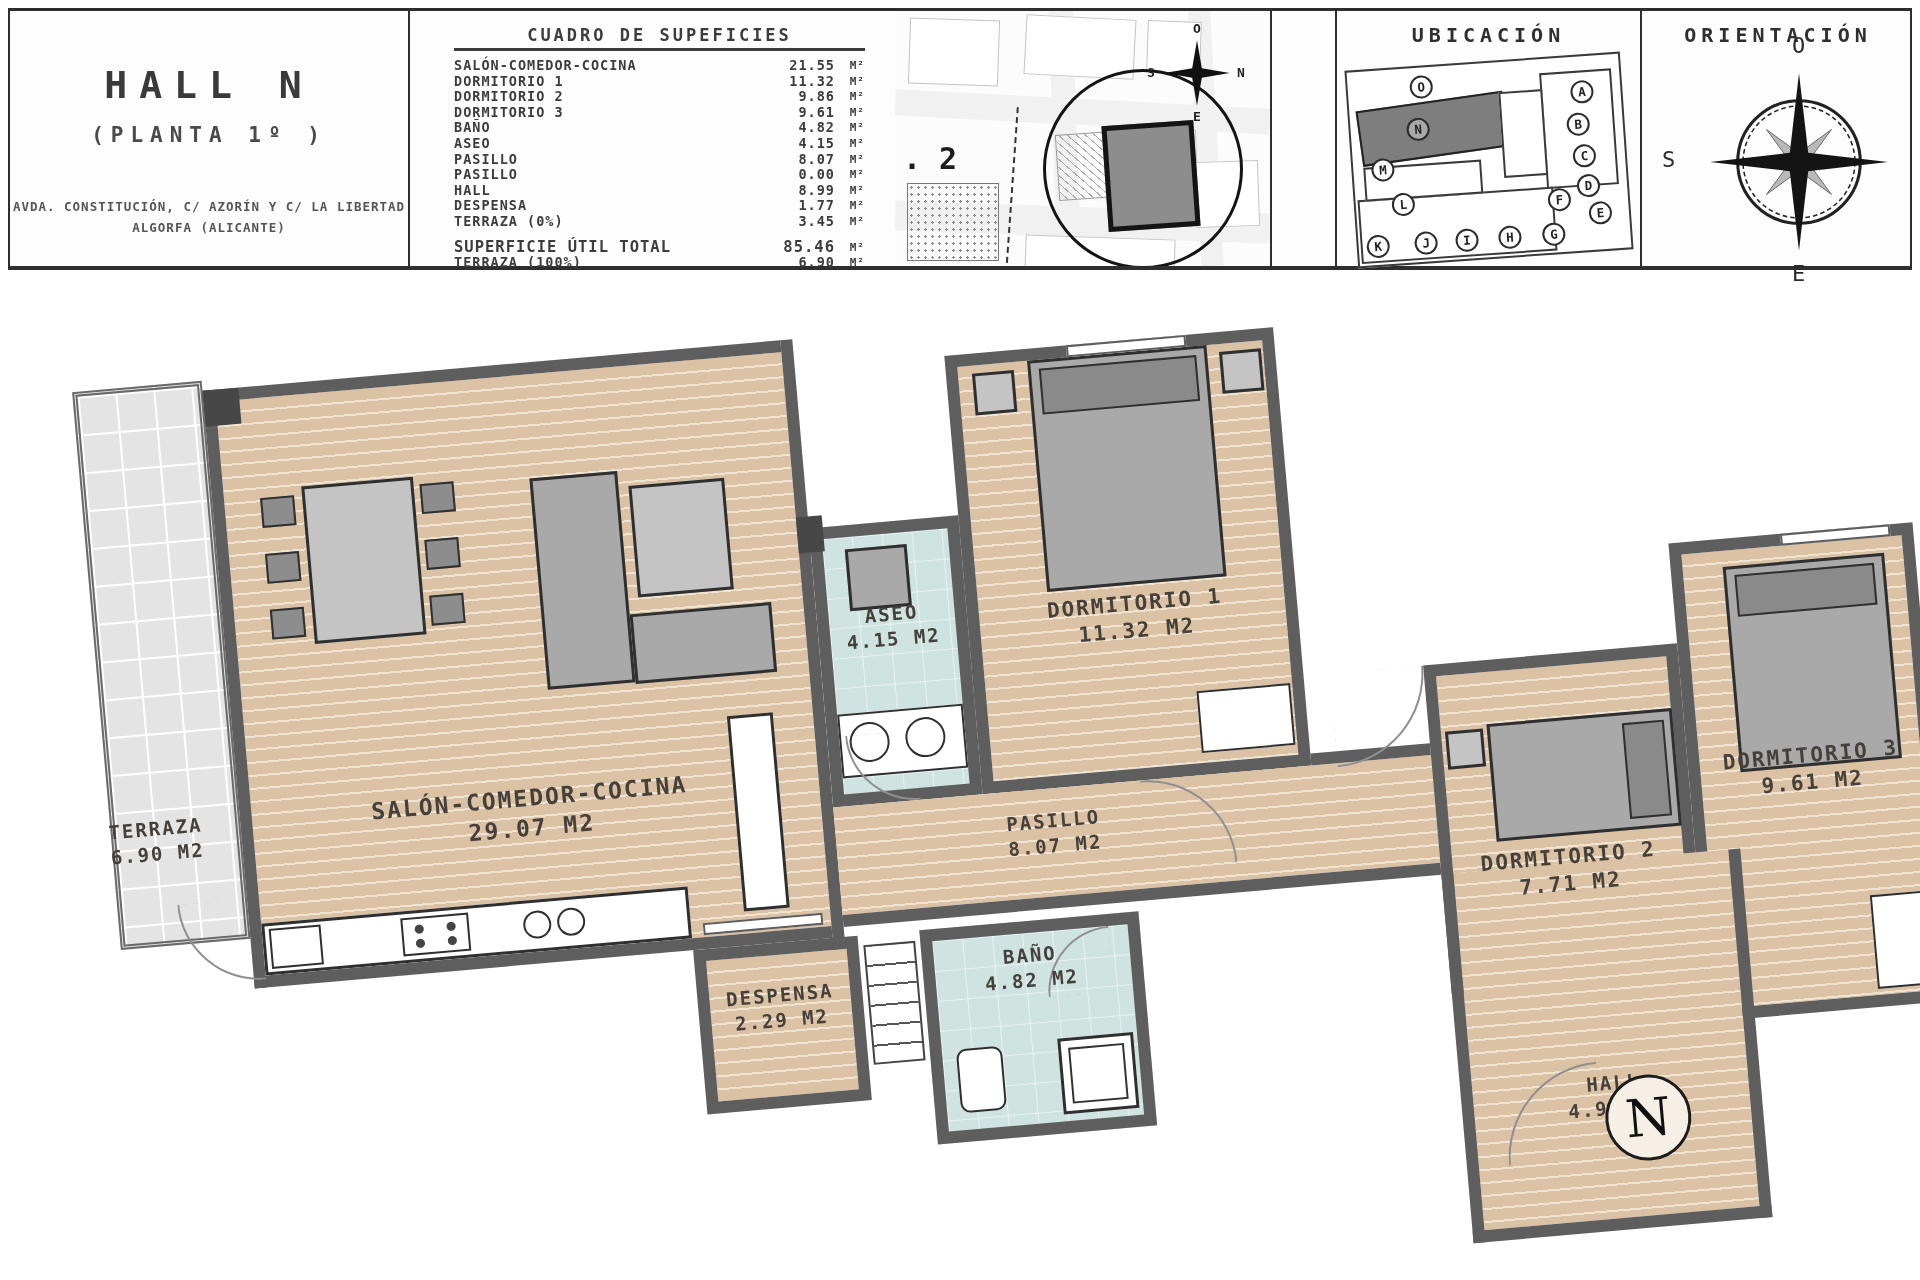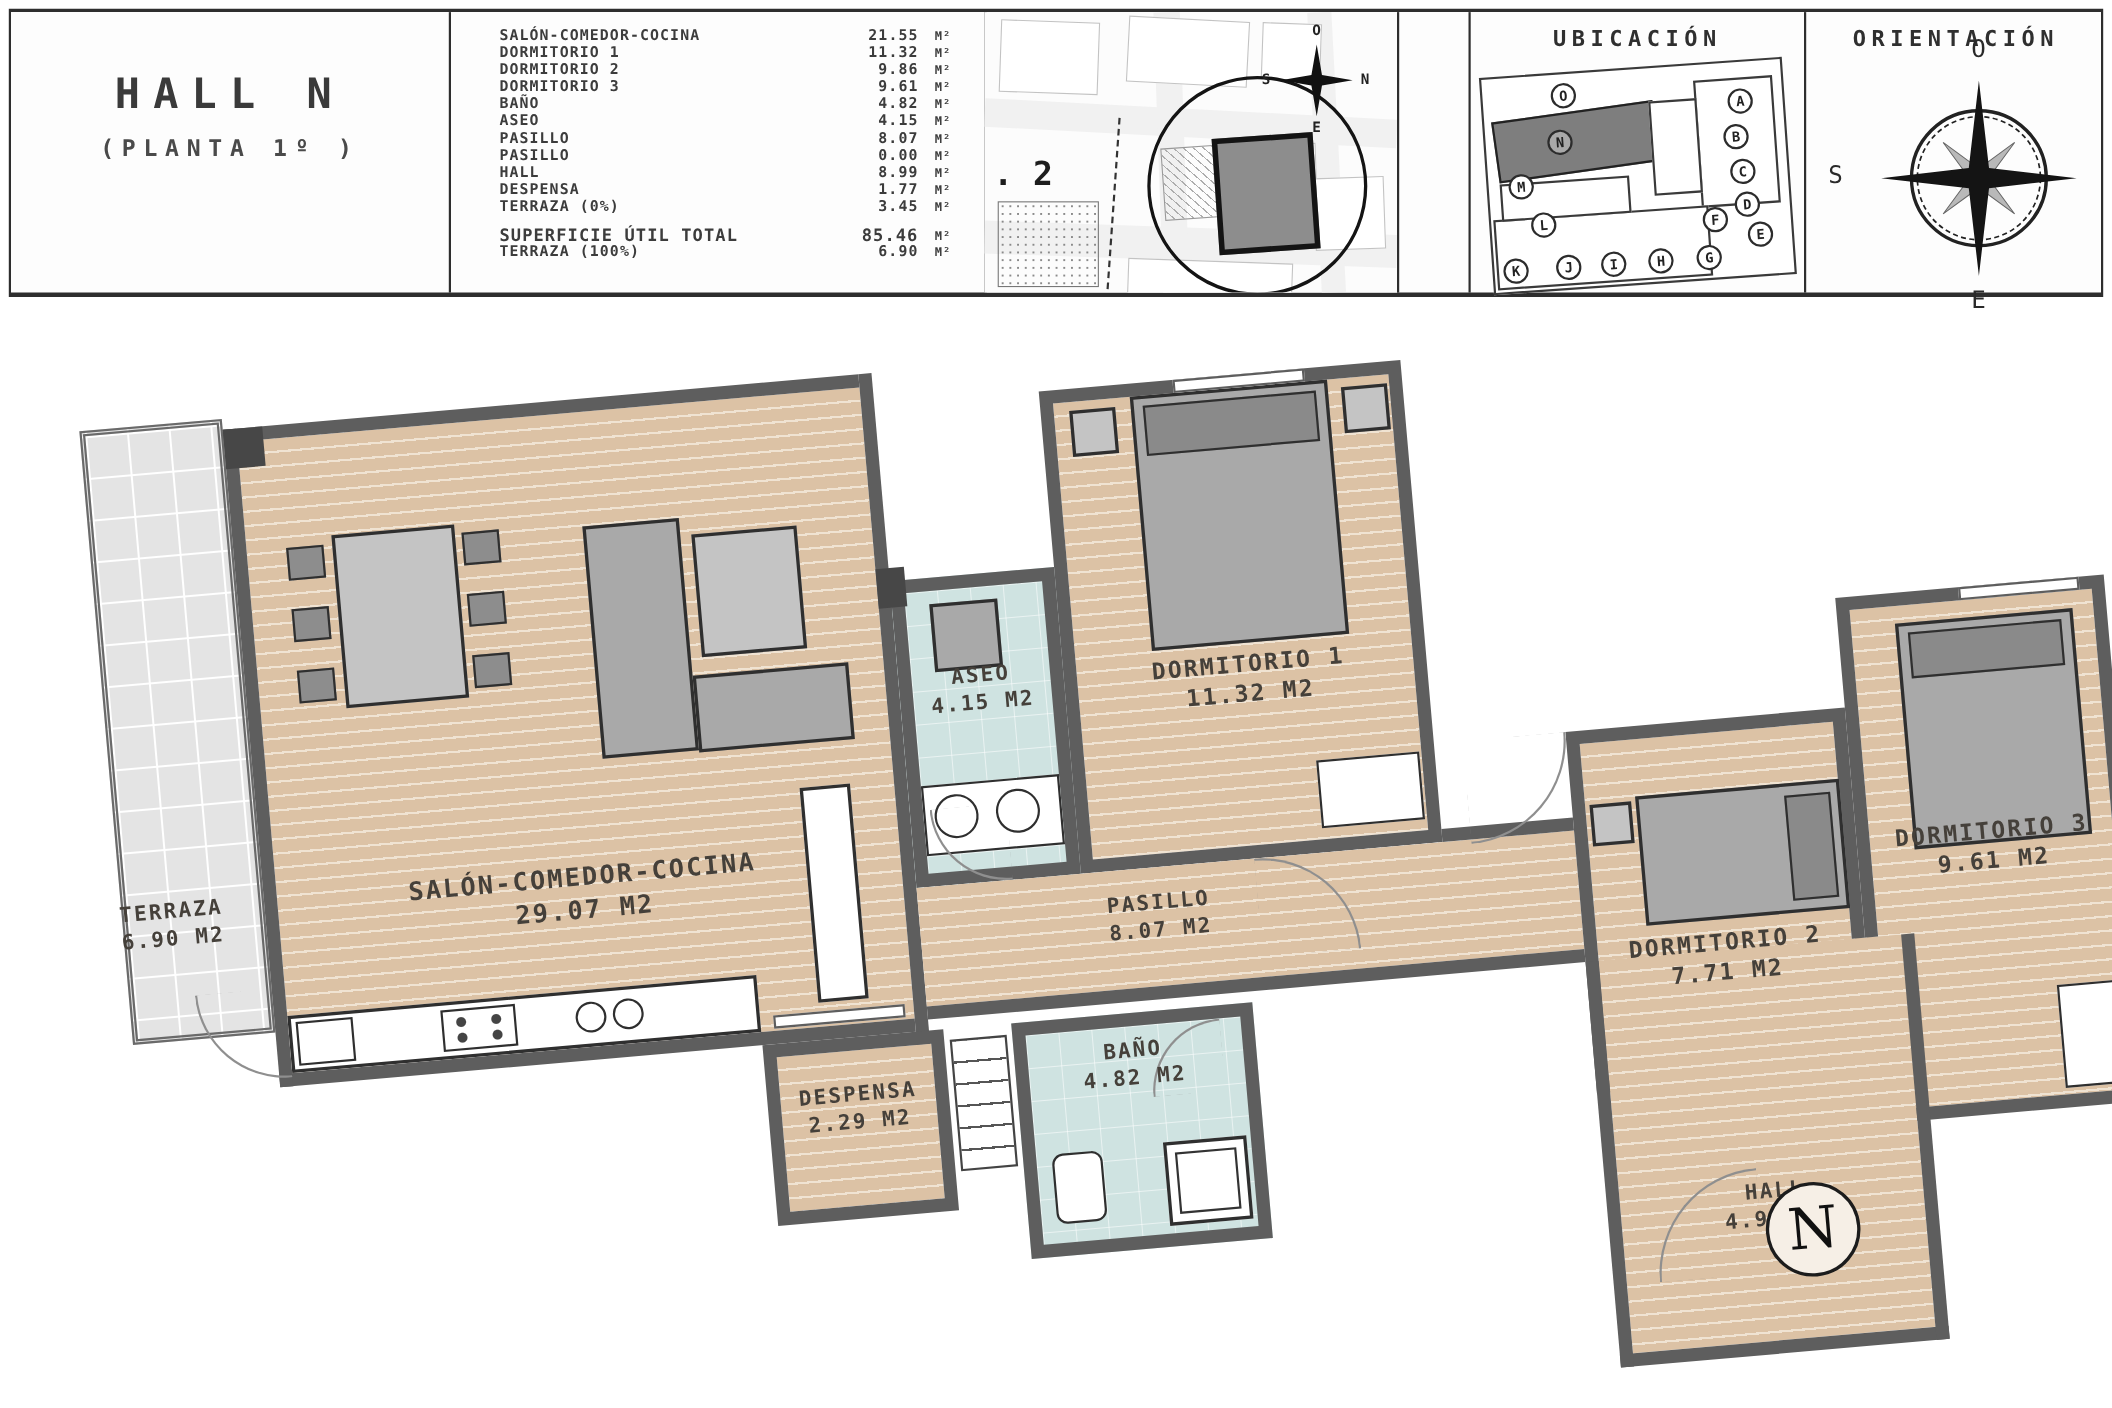--- a/index.html
+++ b/index.html
@@ -98,24 +98,29 @@
     background-image:repeating-linear-gradient(180deg,transparent 0 18px,#555 18px 20px);}
 </style>
 </head>
 <body>
 
 <div id="header">
 
   <div class="panel" id="p-tipo">
     <div class="t1">HALL N</div>
     <div class="t2">(PLANTA 1º )</div>
+    <div class="addr">
+      <div>AVDA. CONSTITUCIÓN, C/ AZORÍN Y C/ LA LIBERTAD</div>
+      <div>ALGORFA (ALICANTE)</div>
+    </div>
   </div>
   <div class="vdiv" style="left:398px"></div>
 
   <div class="panel" id="p-cuadro">
+    <div class="ctitle">CUADRO DE SUPEFICIES</div>
     <div class="crow">
         <span class="cl">SALÓN-COMEDOR-COCINA</span>
         <span class="cv">21.55</span>
         <span class="cu">M²</span>
       </div>
     <div class="crow">
         <span class="cl">DORMITORIO 1</span>
         <span class="cv">11.32</span>
         <span class="cu">M²</span>
       </div>

